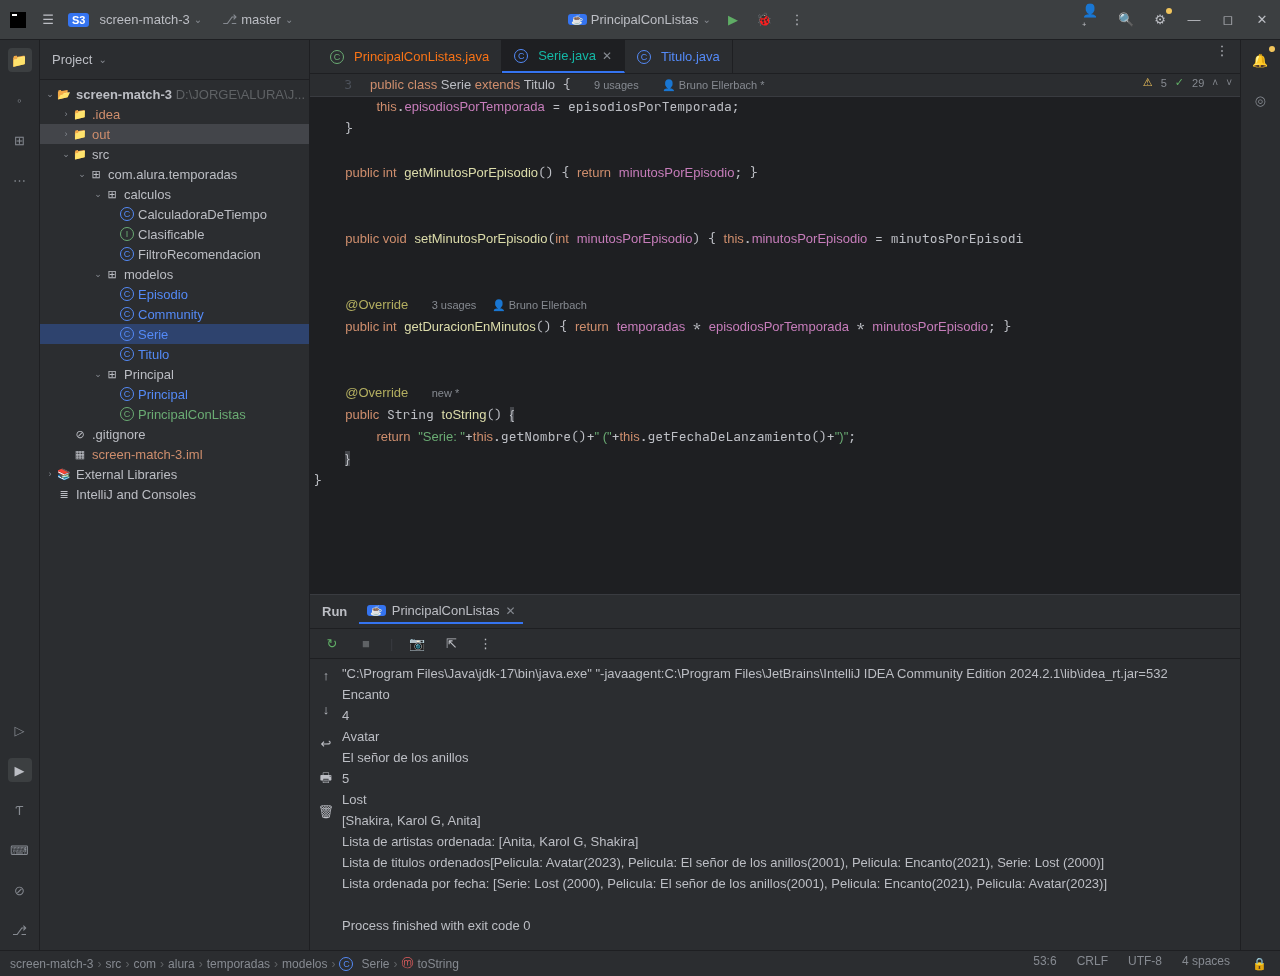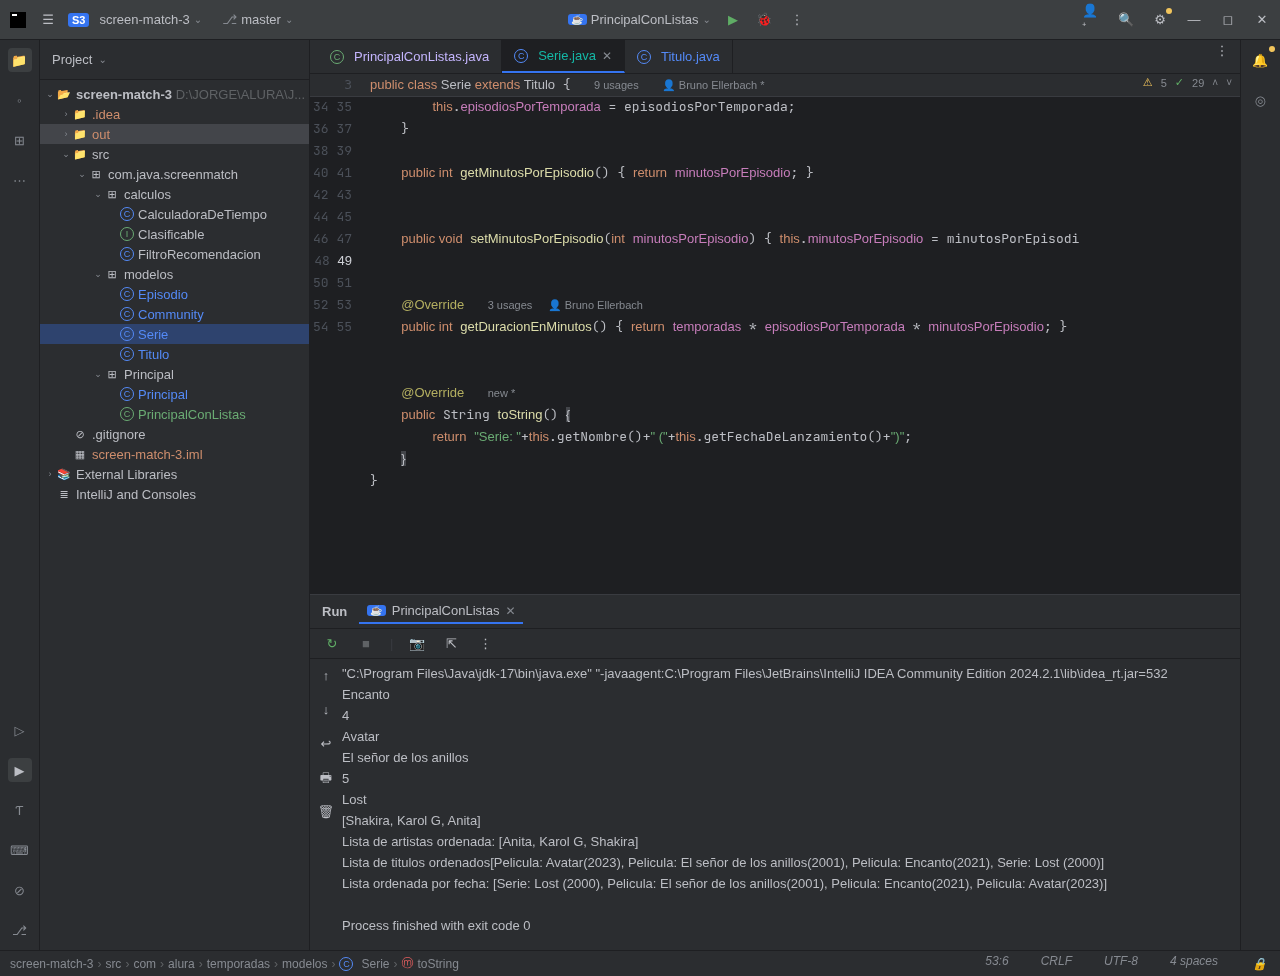--- a/index.html
+++ b/index.html
@@ -50,21 +50,21 @@
 .run-panel { background:#2b2d30; border-top:1px solid #393b40; display:flex; flex-direction:column; flex:1; min-height:0; }
 .run-header { height:34px; display:flex; align-items:center; padding:0 12px; gap:12px; border-bottom:1px solid #1e1f22; }
 .run-tab { display:flex; align-items:center; gap:6px; padding:4px 8px; border-bottom:2px solid #3574f0; }
 .run-toolbar { height:30px; display:flex; align-items:center; padding:0 12px; gap:14px; border-bottom:1px solid #1e1f22; }
 .console { flex:1; display:flex; overflow:auto; font-family:"JetBrains Mono",Consolas,monospace; font-size:13px; line-height:21px; }
 .console-rail { width:32px; display:flex; flex-direction:column; align-items:center; padding-top:6px; gap:14px; color:#868a91; }
 .console-text { flex:1; white-space:pre; color:#bcbec4; padding:4px 0; }
 .right-rail { width:40px; background:#2b2d30; border-left:1px solid #1e1f22; display:flex; flex-direction:column; align-items:center; padding-top:8px; gap:16px; }
 .statusbar { height:26px; background:#2b2d30; border-top:1px solid #1e1f22; display:flex; align-items:center; padding:0 10px; font-size:12px; color:#868a91; }
 .breadcrumb { display:flex; align-items:center; gap:4px; }
-.statusbar .right { margin-left:auto; display:flex; gap:32px;font-style:italic; }
+.statusbar .right { margin-left:auto; display:flex; gap:20px; }
 .warn-box { position:absolute; top:2px; right:8px; z-index:6; display:flex; gap:8px; align-items:center; font-size:11px; color:#868a91; }
 .badge-i { background:#3574f0; color:#fff; border-radius:3px; padding:0 3px; font-size:10px; }
 .dot-notif { position:relative; }
 .dot-notif::after { content:''; position:absolute; top:-2px; right:-2px; width:6px; height:6px; background:#f2c55c; border-radius:50%; }
 </style>
 </head>
 <body>
 
 <div class="titlebar">
   <div class="left">
@@ -140,21 +140,21 @@
           <span style="color:#cf8e6d">out</span>
         </div>
       <div class="tree-row" style="padding-left:20px">
           <span class="tree-chev">⌄</span>
           <span class="tree-icon folder-blue">📁</span>
           <span>src</span>
         </div>
       <div class="tree-row" style="padding-left:36px">
           <span class="tree-chev">⌄</span>
           <span class="tree-icon">⊞</span>
-          <span>com.java.screenmatch</span>
+          <span>com.alura.temporadas</span>
         </div>
       <div class="tree-row" style="padding-left:52px">
           <span class="tree-chev">⌄</span>
           <span class="tree-icon">⊞</span>
           <span>calculos</span>
         </div>
       <div class="tree-row" style="padding-left:80px">
           <span class="tree-icon class-icon">C</span>
           <span>CalculadoraDeTiempo</span>
         </div>
@@ -220,21 +220,21 @@
           <span class="tree-icon">≣</span>
           <span>IntelliJ and Consoles</span>
         </div>
     </div>
   </div>
 
   <div class="editor-area">
     <div class="tabs">
       <div class="tab">
           <span class="tree-icon class-icon" style="color:#6aab73;border-color:#6aab73">C</span>
-          <span style="color:#c4b5fd">PrincipalConListas.java</span>
+          <span style="color:#f97316">PrincipalConListas.java</span>
         </div>
       <div class="tab active">
           <span class="tree-icon class-icon">C</span>
           <span style="color:#14b8a6">Serie.java</span>
           <span class="tab-close">✕</span>
         </div>
       <div class="tab">
           <span class="tree-icon class-icon">C</span>
           <span style="color:#548af7">Titulo.java</span>
         </div>
@@ -249,43 +249,20 @@
         <div class="code"><span class="kw">public class </span><span class="type">Serie</span><span class="kw"> extends </span><span class="type">Titulo</span> {   <span class="hint">9 usages</span>   <span class="hint">👤 </span><span class="hint">Bruno Ellerbach *</span></div>
       </div>
       <div class="warn-box">
         <span style="color:#f2c55c">⚠</span>
             <span>5</span>
         <span style="color:#5fad65">✓</span>
             <span>29</span>
         <span class="chev">˄</span>
             <span class="chev">˅</span>
       </div>
-      <div class="gutter" style="padding-top:22px">
-34
-35
-36
-37
-38
-39
-40
-41
-42
-43
-44
-45
-46
-47
-48
-<span style="color:#ced0d6">49</span>
-50
-51
-52
-53
-54
-55</div>
       <div class="code" style="padding-top:22px">        <span class="kw">this</span>.<span class="field">episodiosPorTemporada</span> = episodiosPorTemporada;
     }
 
     <span class="kw">public int</span> <span class="fn-y">getMinutosPorEpisodio</span>() { <span class="kw">return</span> <span class="field">minutosPorEpisodio</span>; }
 
 
     <span class="kw">public void</span> <span class="fn-y">setMinutosPorEpisodio</span>(<span class="kw">int</span> <span class="field">minutosPorEpisodio</span>) { <span class="kw">this</span>.<span class="field">minutosPorEpisodio</span> = minutosPorEpisodi
 
 
     <span class="ann">@Override</span>   <span class="hint">3 usages</span>  <span class="hint">👤 </span><span class="hint">Bruno Ellerbach</span>

